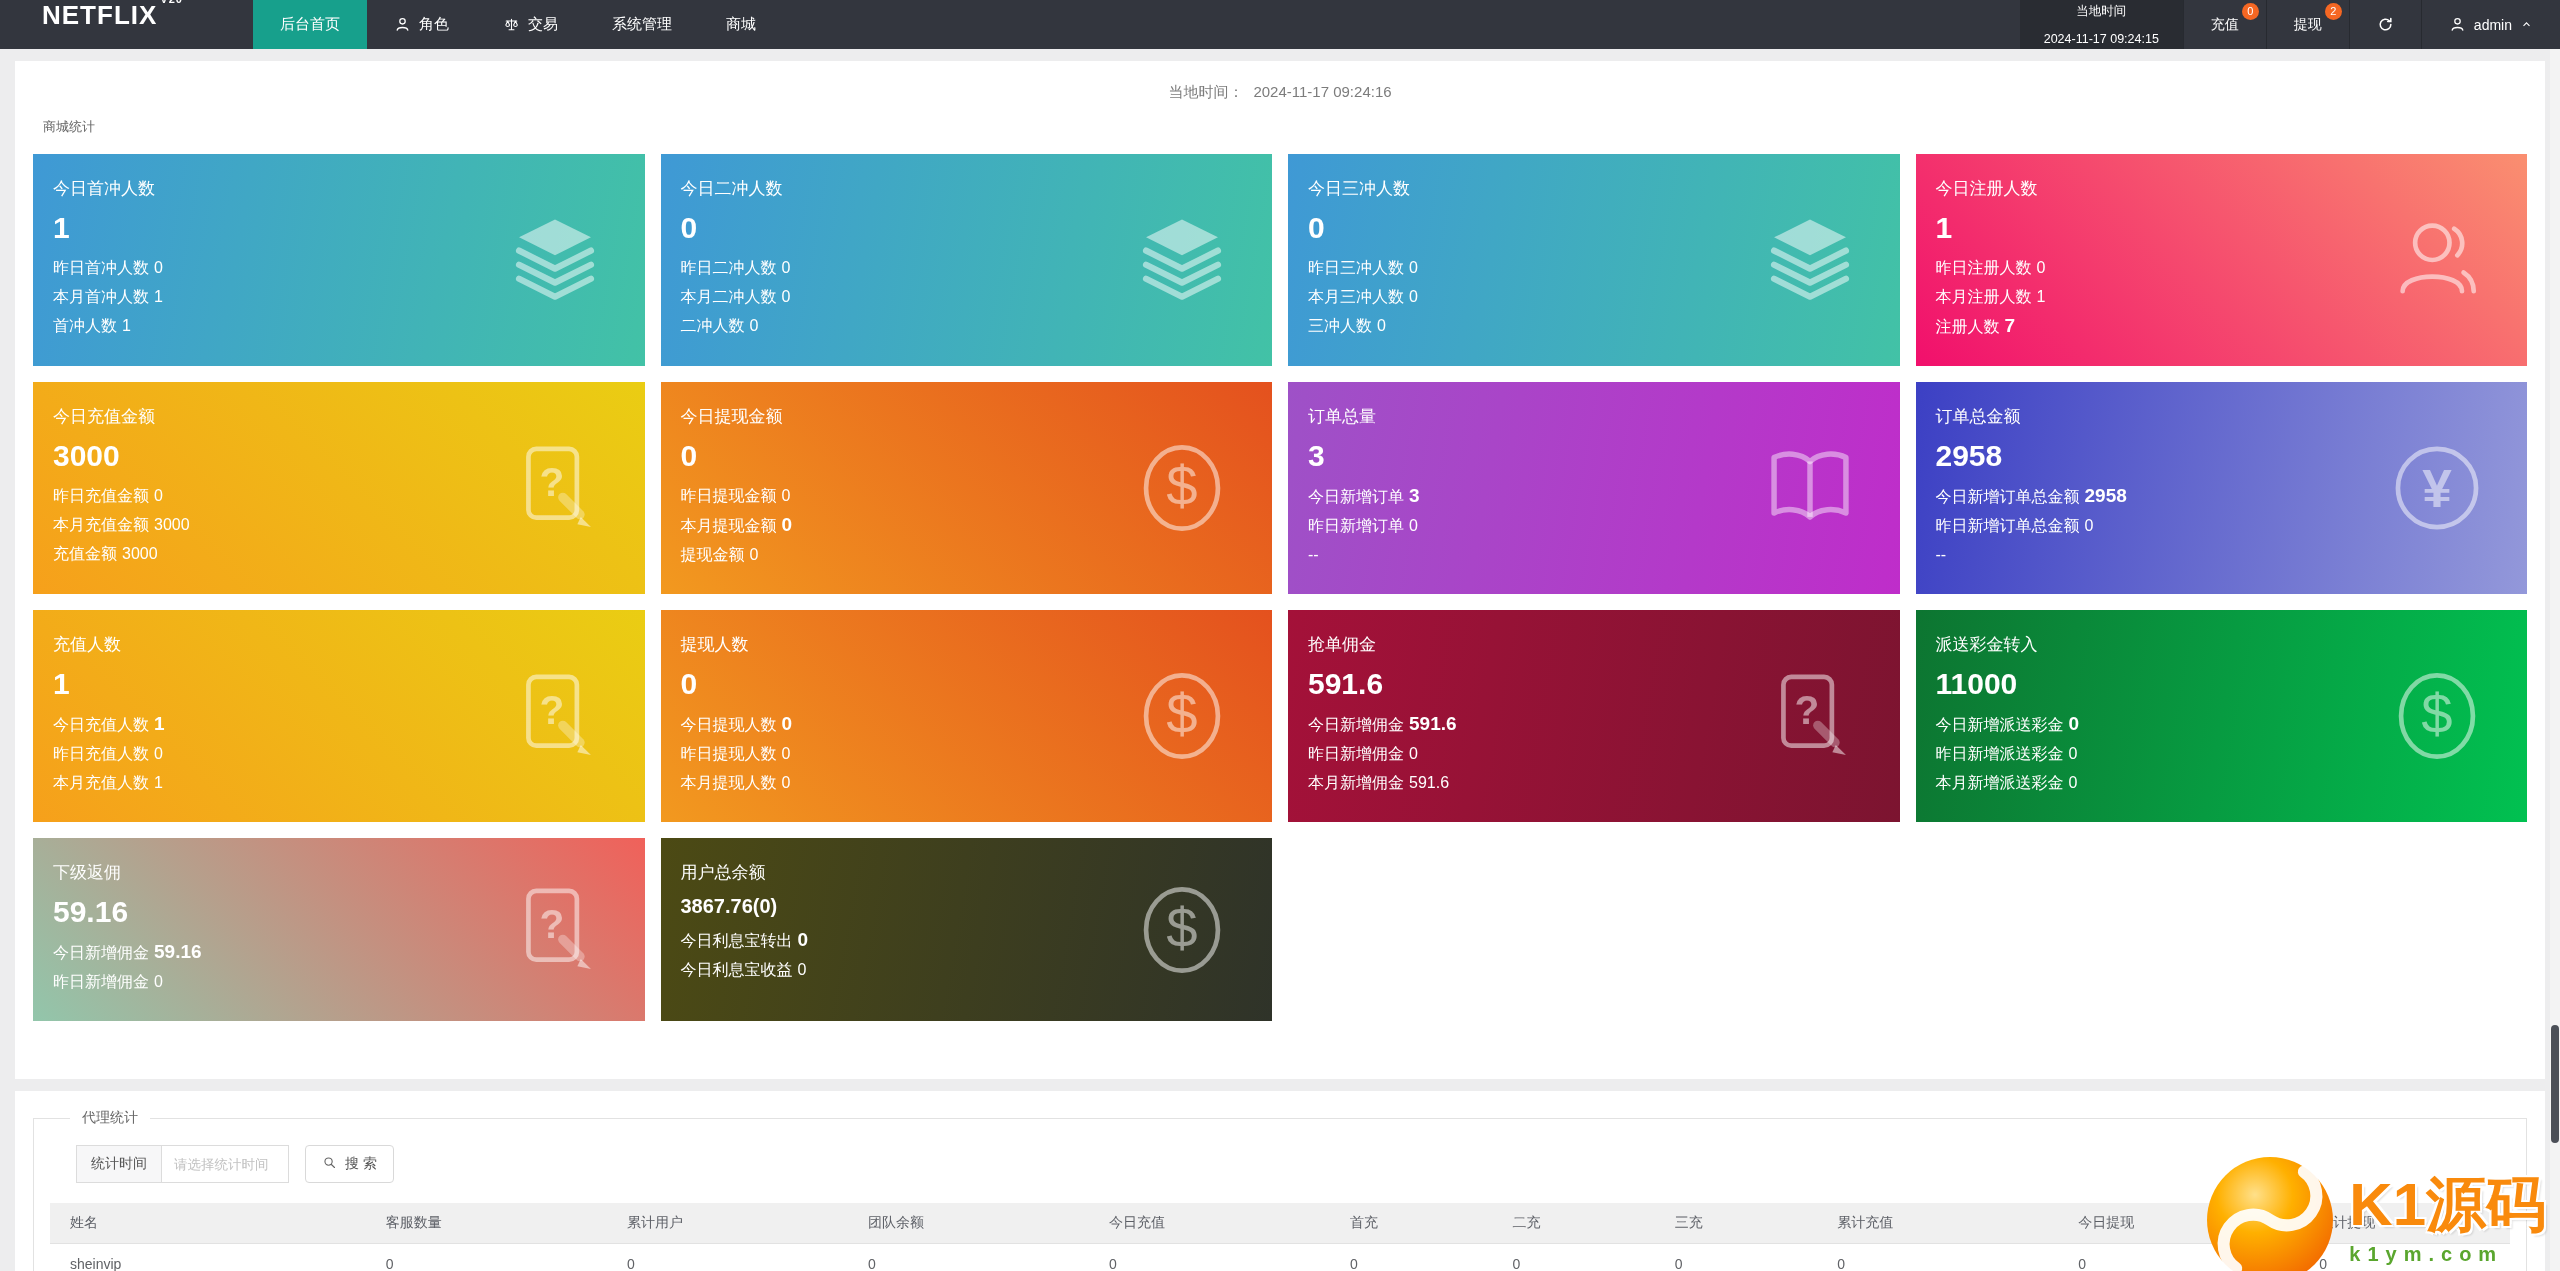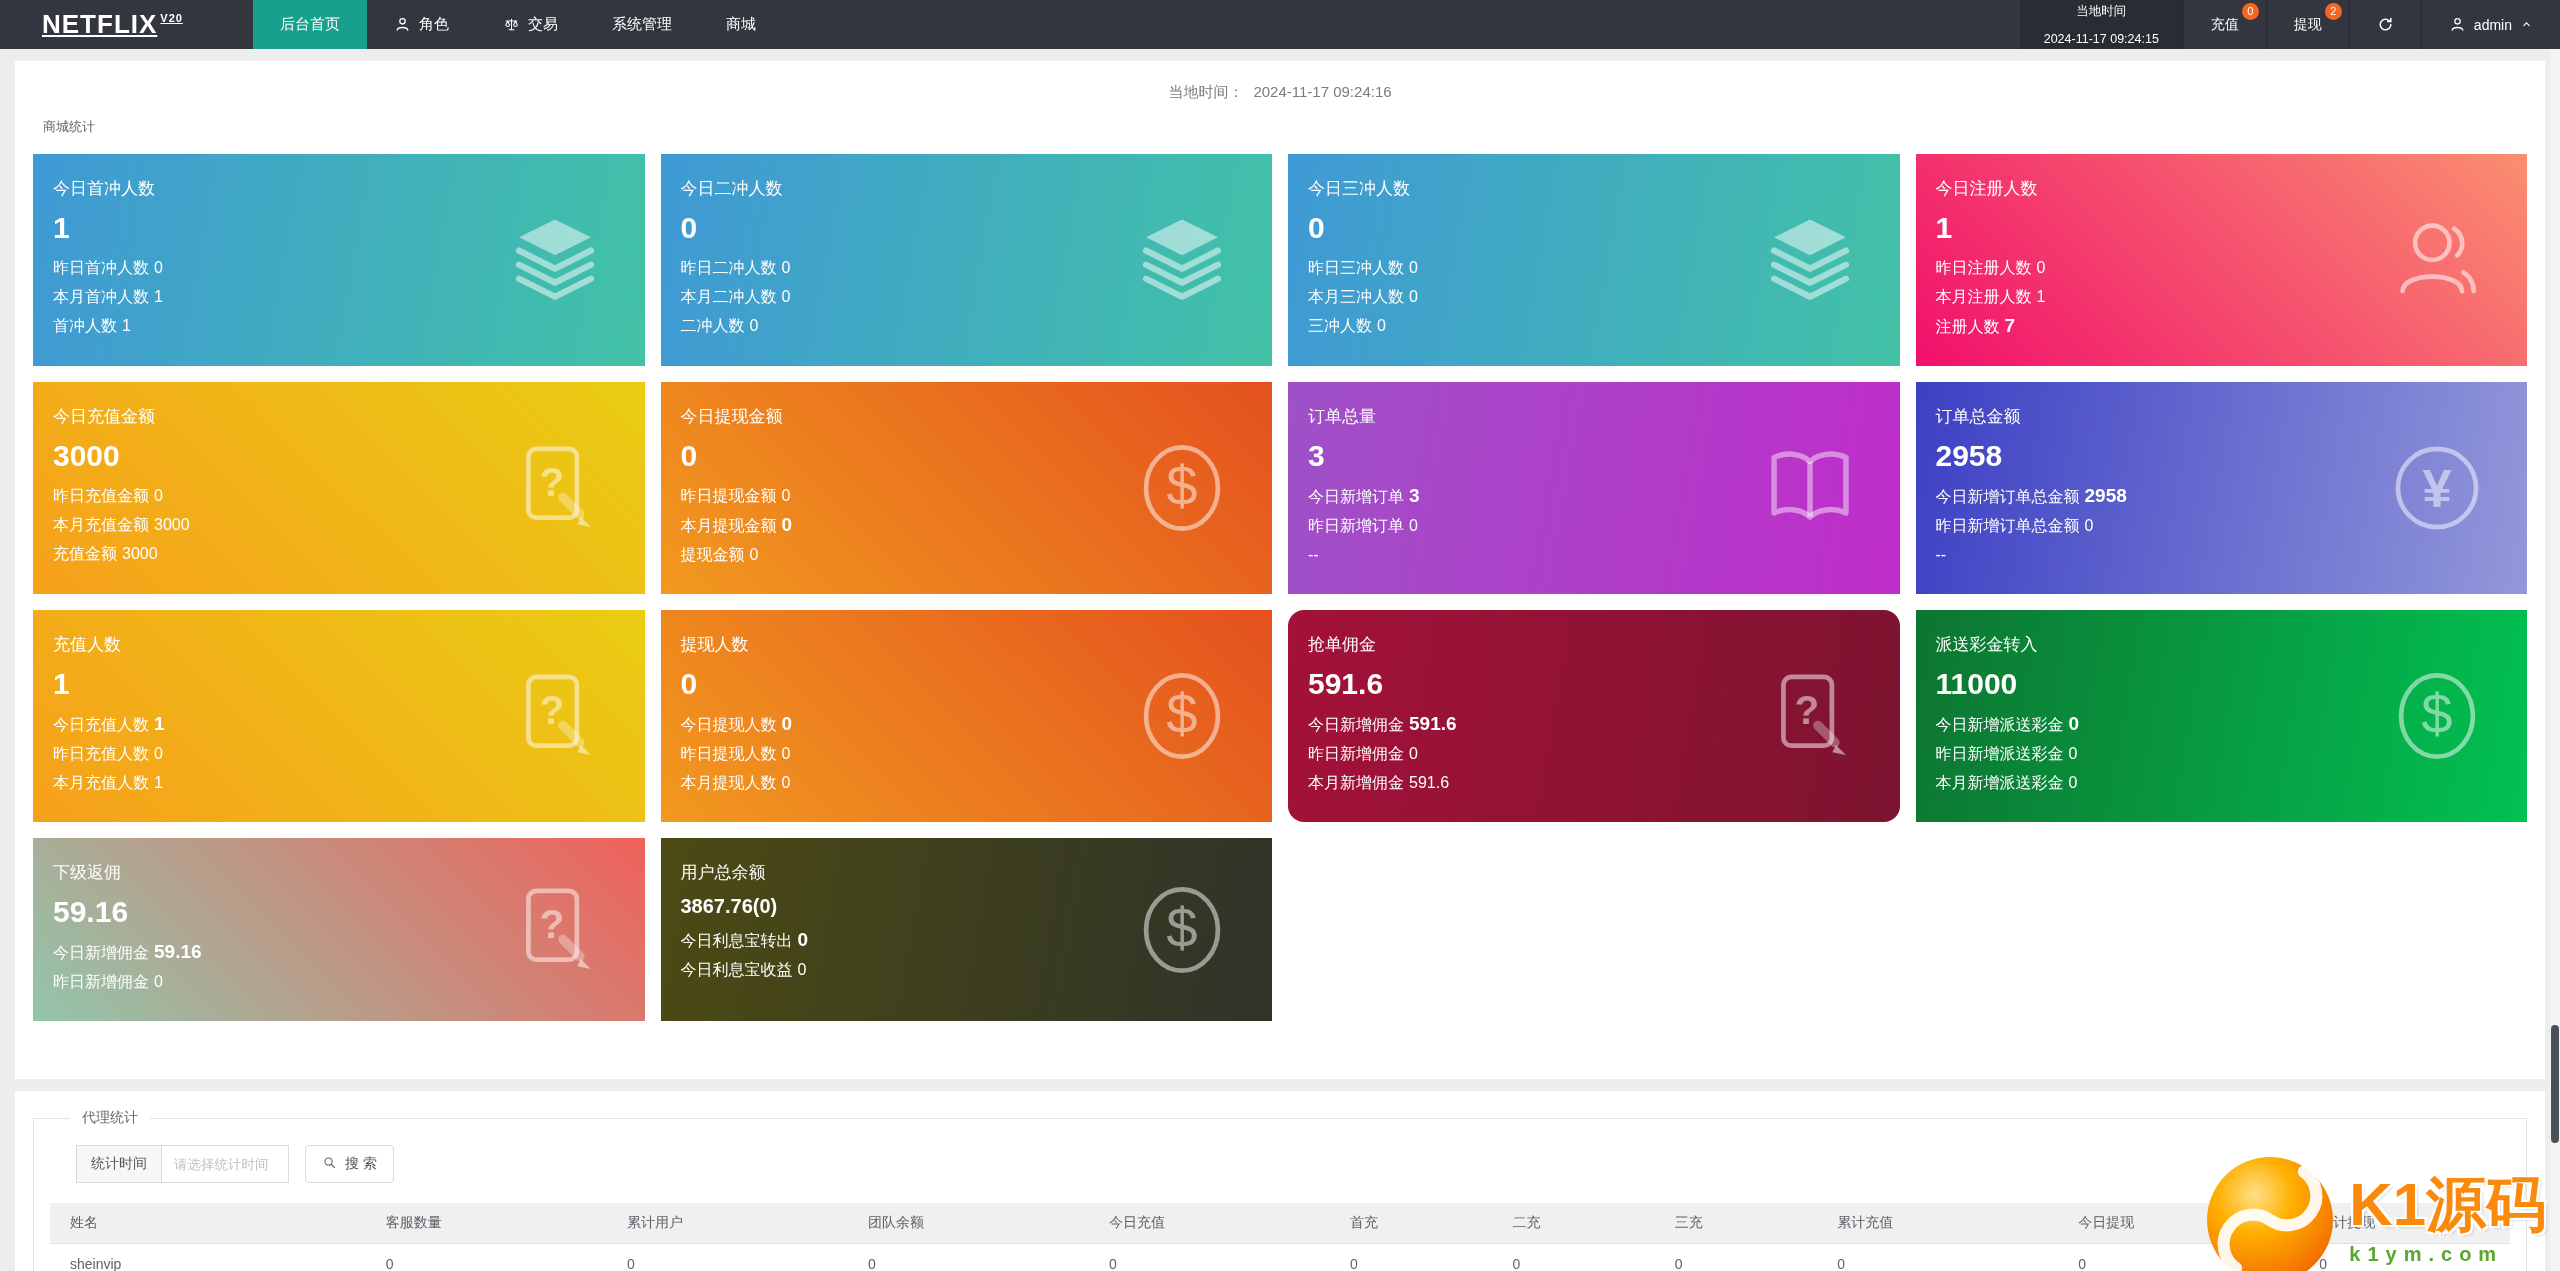--- a/index.html
+++ b/index.html
@@ -4,21 +4,21 @@
 <style>
   * { box-sizing: border-box; }
   html,body { margin:0; padding:0; }
   body {
     width:2560px; height:1271px; overflow:hidden;
     background:#ededee;
     font-family:"Liberation Sans","DejaVu Sans",sans-serif;
   }
   
   .navbar{height:49px;background:var(--navbar-bg,#33363e);display:flex;align-items:stretch;color:#fff;}
-  .brand{display:flex;align-items:center;padding:0 70px 0 42px;font-size:26px;font-weight:700;letter-spacing:1px;text-decoration:underline;}
+  .brand{display:flex;padding:0 70px 0 42px;font-size:26px;font-weight:700;letter-spacing:1px;}
   .brand sup{font-size:11px;margin-left:3px;transform:translateY(-7px);font-weight:700;}
   .menu{display:flex;align-items:stretch;}
   .menu-item{display:flex;align-items:center;gap:8px;padding:0 27px;font-size:15px;cursor:pointer;white-space:nowrap;}
   .menu-item.active{background:var(--menu-active,#17a08c);}
   .menu-item .mi{display:flex;}
   .menu-item .mi svg{width:17px;height:17px;display:block;}
   .nav-right{margin-left:auto;display:flex;align-items:stretch;}
   .time-block{background:rgba(0,0,0,.18);padding:2px 24px;text-align:center;font-size:12.5px;line-height:1.6;display:flex;flex-direction:column;justify-content:center;gap:8px;}
   .nav-item{position:relative;display:flex;align-items:center;padding:0 27px;font-size:14px;border-left:1px solid rgba(0,0,0,.22);cursor:pointer;}
   .nav-item svg{width:17px;height:17px;display:block;}
@@ -290,21 +290,21 @@
           <div class="card-line"><span>今日提现人数</span><b>0</b></div>
           <div class="card-line"><span>昨日提现人数</span><span class="nv">0</span></div>
           <div class="card-line"><span>本月提现人数</span><span class="nv">0</span></div>
           <div class="card-icon">
             <svg viewBox="0 0 64 64" fill="none" stroke="rgba(255,255,255,.5)" stroke-width="3">
               <ellipse cx="32" cy="32" rx="23" ry="26"></ellipse>
               <text x="32" y="43" font-size="36" fill="rgba(255,255,255,.5)" stroke="none" text-anchor="middle">$</text>
             </svg>
           </div>
         </div>
-        <div class="card" style="background: linear-gradient(100deg, rgb(164, 17, 57), rgb(124, 20, 48)); border-radius: 16px;">
+        <div class="card" style="background: linear-gradient(100deg, rgb(164, 17, 57), rgb(124, 20, 48));">
           <div class="card-title">抢单佣金</div>
           <div class="card-value">591.6</div>
           <div class="card-line"><span>今日新增佣金</span><b>591.6</b></div>
           <div class="card-line"><span>昨日新增佣金</span><span class="nv">0</span></div>
           <div class="card-line"><span>本月新增佣金</span><span class="nv">591.6</span></div>
           <div class="card-icon">
             <svg viewBox="0 0 64 64" fill="none" stroke="rgba(255,255,255,.5)" stroke-width="3">
               <rect x="15" y="7" width="31" height="44" rx="5"></rect>
               <text x="30" y="37" font-size="26" font-weight="bold" fill="rgba(255,255,255,.5)" stroke="none" text-anchor="middle">?</text>
               <path d="M37 38l11 11" stroke-width="6" stroke-linecap="round" stroke="rgba(255,255,255,.3)"></path>

